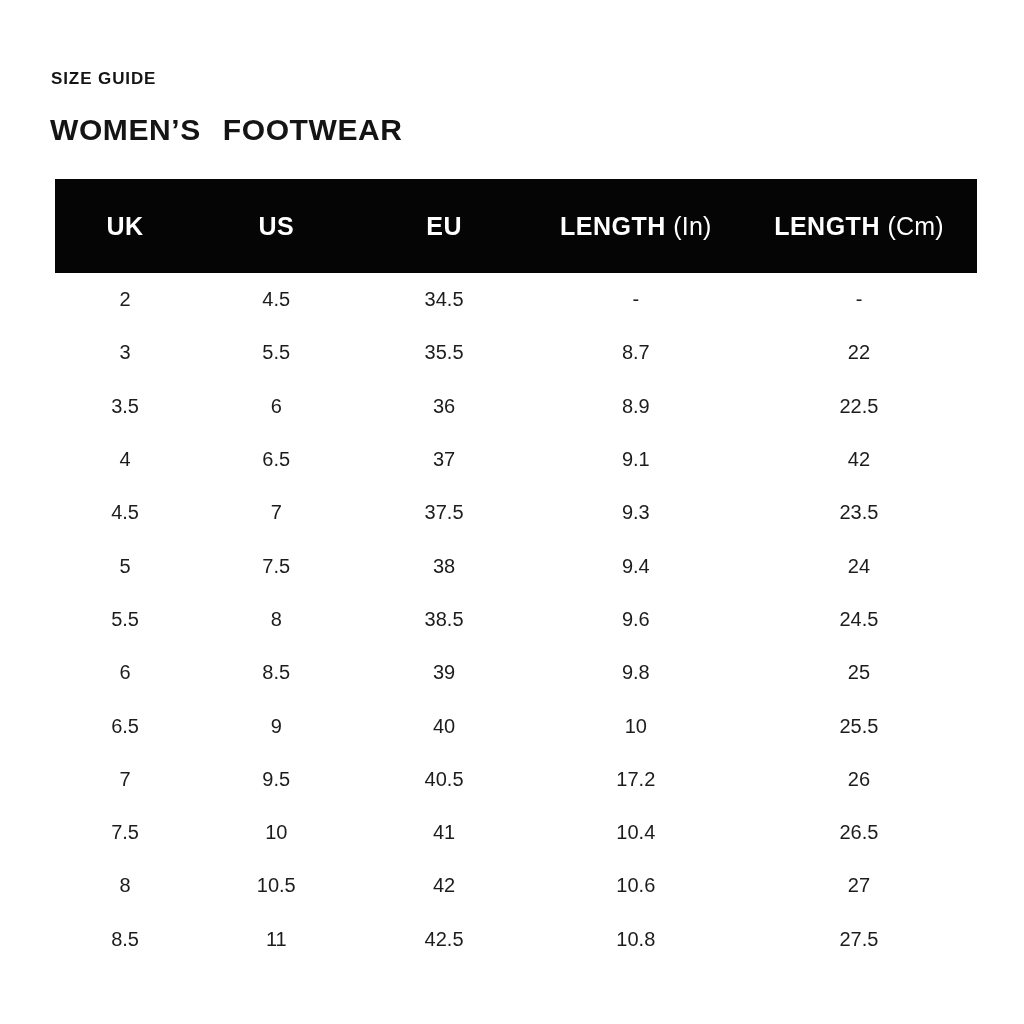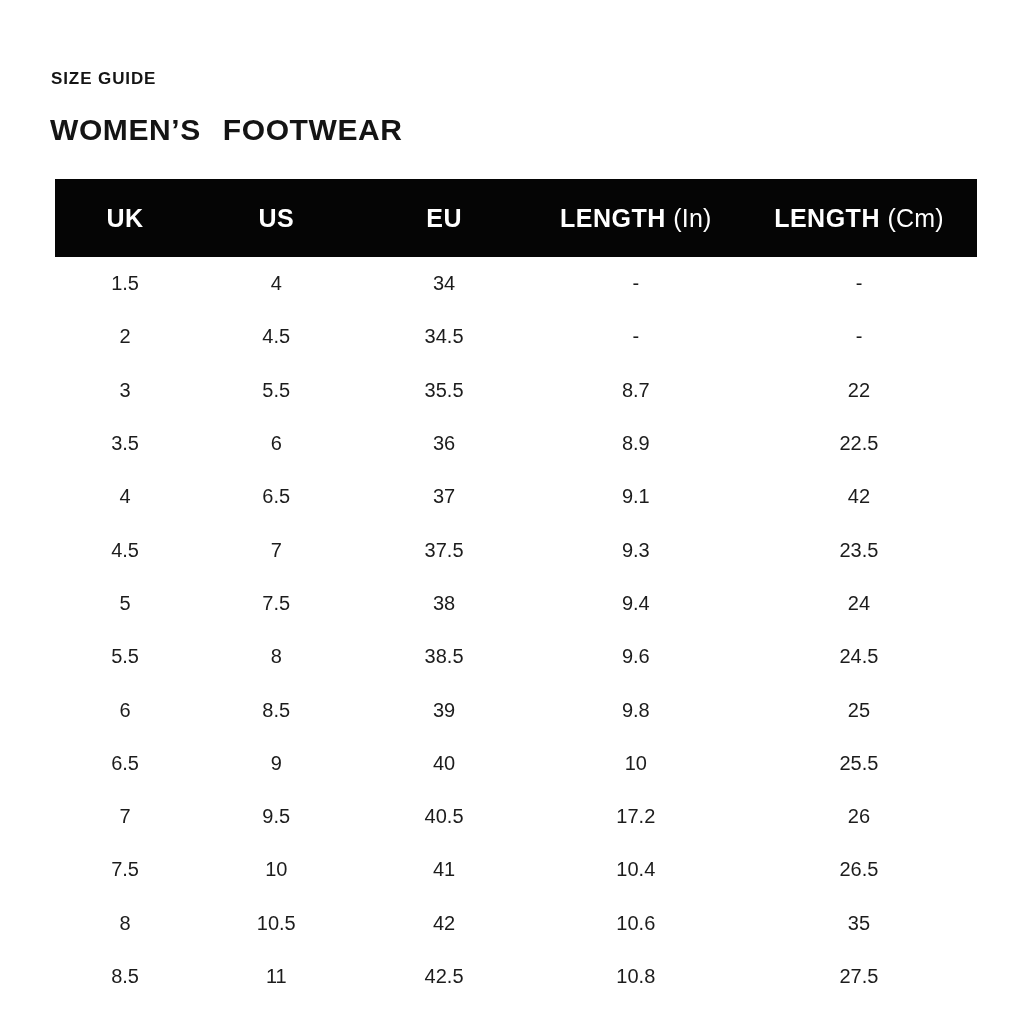--- a/index.html
+++ b/index.html
@@ -50,21 +50,21 @@
   }
   .size-table thead th {
     background: #050505;
     color: #ffffff;
     height: 62px;
     font-size: 25px;
     font-weight: 700;
     letter-spacing: 0.5px;
     text-align: center;
     vertical-align: middle;
-    padding: 8px;
+    padding: 16px;
     white-space: nowrap;
   }
   .size-table thead th .light {
     font-weight: 400;
     letter-spacing: 0.2px;
   }
   .size-table tbody td {
     height: 53.3px;
     text-align: center;
     vertical-align: middle;
@@ -100,27 +100,20 @@
       <tr>
         <th><span>UK</span> <span class="light"></span></th>
         <th><span>US</span> <span class="light"></span></th>
         <th><span>EU</span> <span class="light"></span></th>
         <th><span>LENGTH</span> <span class="light">(In)</span></th>
         <th><span>LENGTH</span> <span class="light">(Cm)</span></th>
       </tr>
     </thead>
     <tbody>
         <tr>
-          <td>1.5</td>
-          <td>4</td>
-          <td>34</td>
-          <td>-</td>
-          <td>-</td>
-        </tr>
-        <tr>
           <td>2</td>
           <td>4.5</td>
           <td>34.5</td>
           <td>-</td>
           <td>-</td>
         </tr>
         <tr>
           <td>3</td>
           <td>5.5</td>
           <td>35.5</td>
@@ -188,21 +181,21 @@
           <td>10</td>
           <td>41</td>
           <td>10.4</td>
           <td>26.5</td>
         </tr>
         <tr>
           <td>8</td>
           <td>10.5</td>
           <td>42</td>
           <td>10.6</td>
-          <td>35</td>
+          <td>27</td>
         </tr>
         <tr>
           <td>8.5</td>
           <td>11</td>
           <td>42.5</td>
           <td>10.8</td>
           <td>27.5</td>
         </tr>
       </tbody>
   </table>

